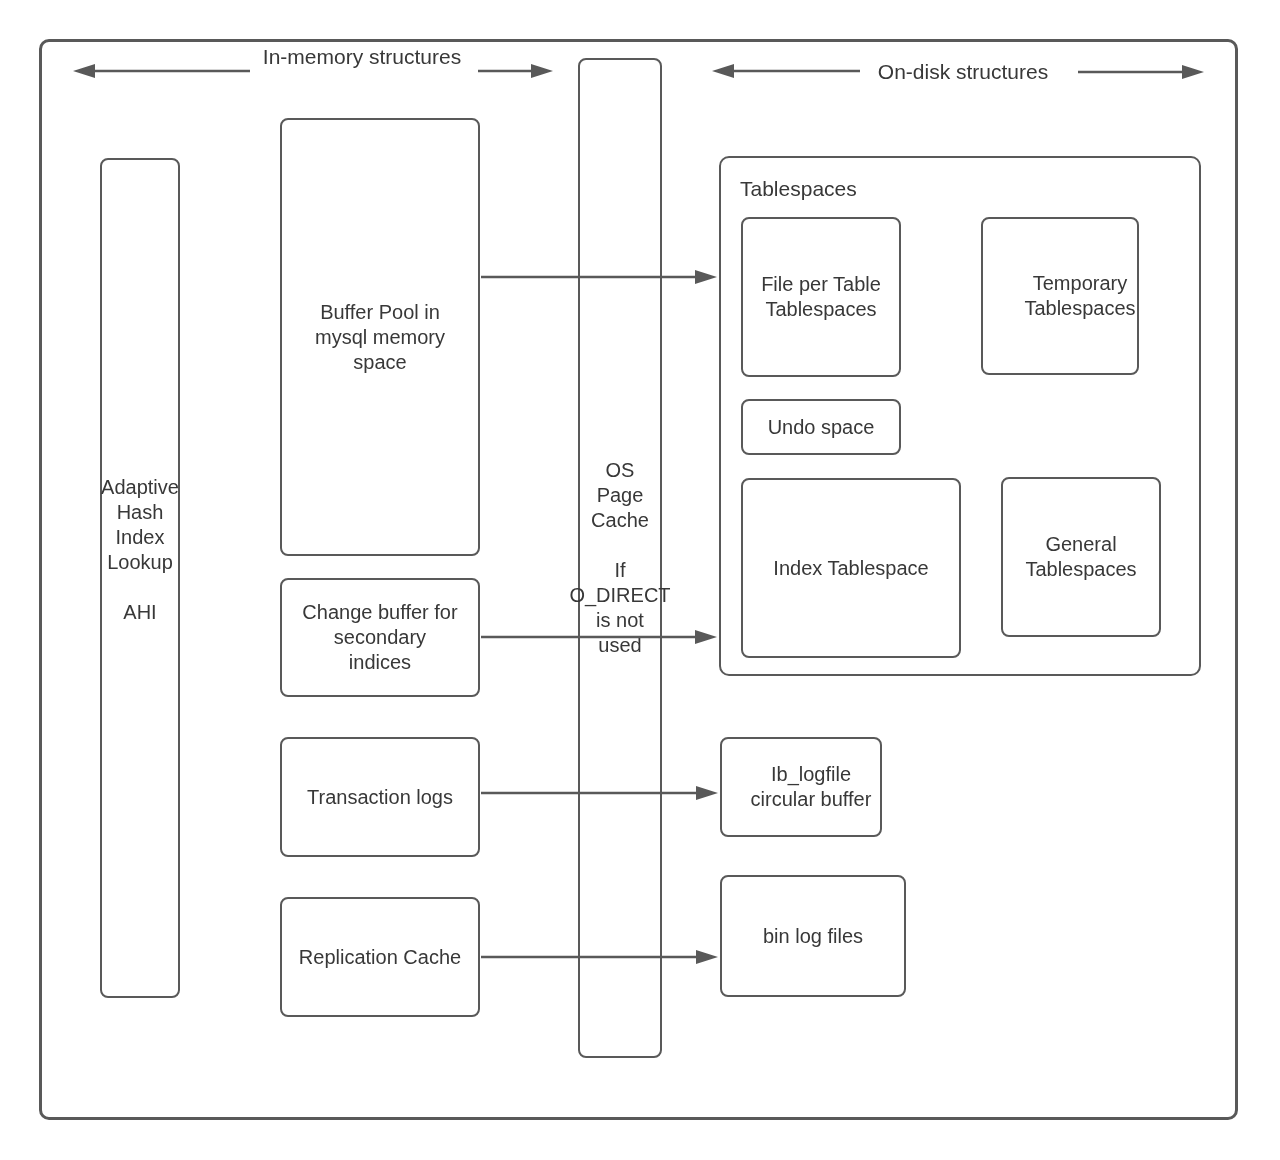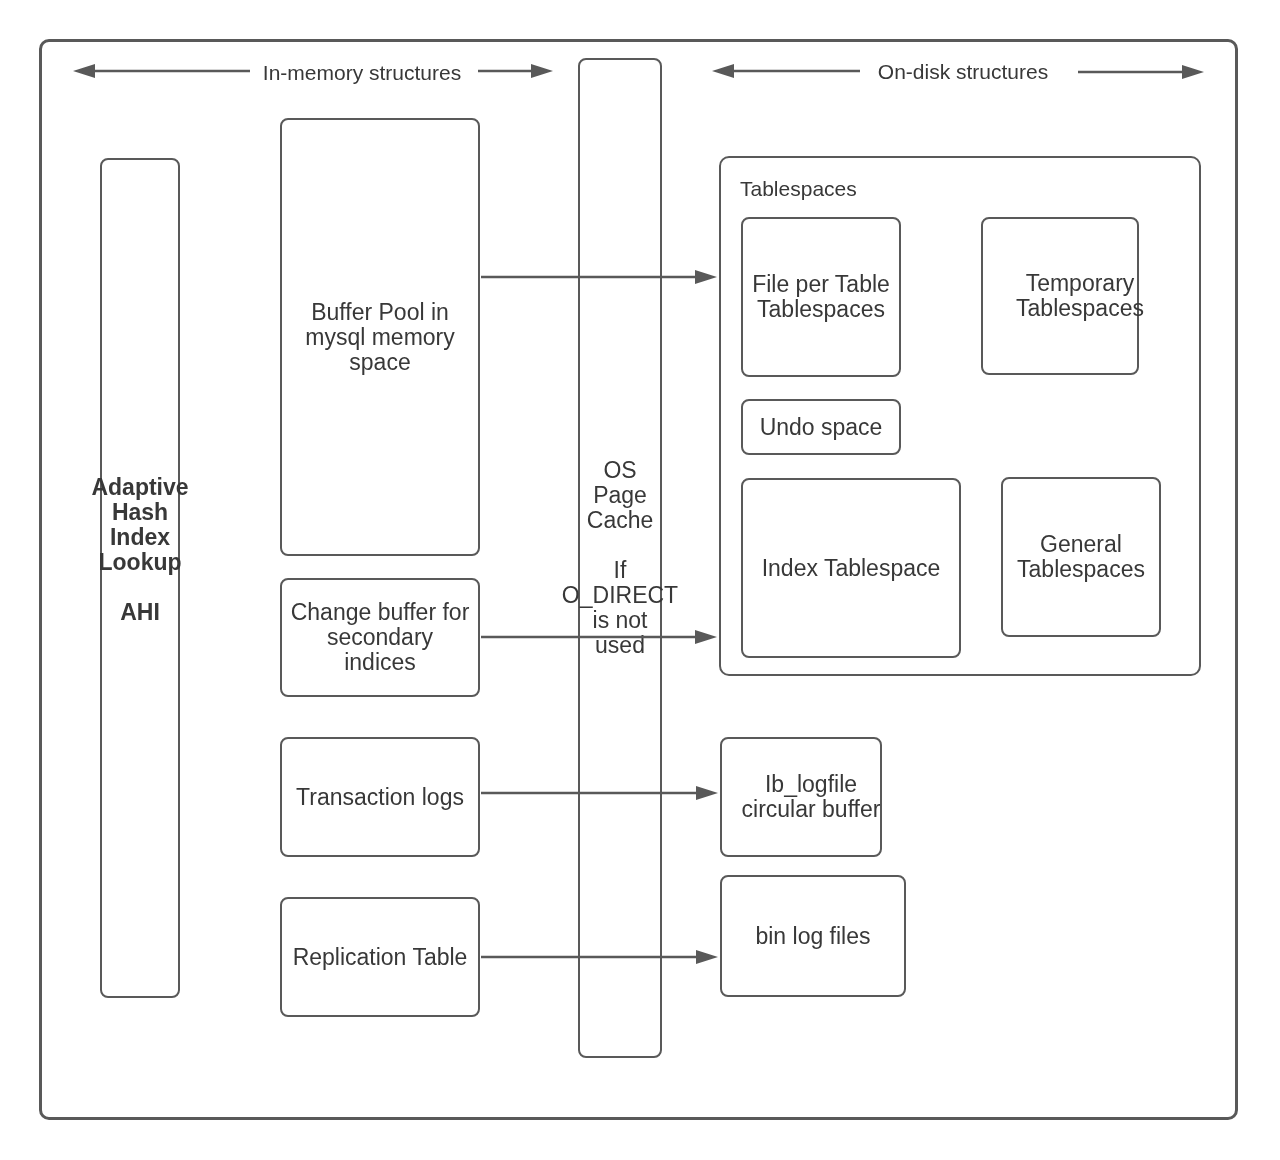--- a/index.html
+++ b/index.html
@@ -25,21 +25,21 @@
     border-radius: 8px;
     background: #ffffff;
     display: flex;
     align-items: center;
     justify-content: center;
   }
   .label {
     display: block;
     white-space: pre-line;
     text-align: center;
-    font-size: 23px;
+    font-size: 20px;
     line-height: 25px;
     color: #383838;
     flex: none;
   }
   .hdr-label {
     position: absolute;
     font-size: 21px;
     line-height: 25px;
     text-align: center;
     color: #383838;
@@ -49,37 +49,37 @@
     position: absolute;
     left: 19px; top: 18px;
     font-size: 21px;
     line-height: 25px;
     color: #383838;
     white-space: nowrap;
   }
 
   
   #outer          { left: 39px;  top: 39px;  width: 1199px; height: 1081px; }
-  #ahi            { left: 100px; top: 158px; width: 80px;  height: 840px; font-weight: bold; }
+  #ahi            { left: 100px; top: 158px; width: 80px;  height: 840px; }
   #ahi .label     { position: relative; top: -28px; }
   #buffer-pool    { left: 280px; top: 118px; width: 200px; height: 438px; }
   #change-buffer  { left: 280px; top: 578px; width: 200px; height: 119px; }
   #transaction    { left: 280px; top: 737px; width: 200px; height: 120px; }
   #replication    { left: 280px; top: 897px; width: 200px; height: 120px; }
   #os-cache       { left: 578px; top: 58px;  width: 84px;  height: 1000px; }
   #tablespaces    { left: 719px; top: 156px; width: 482px; height: 520px; border-width: 2.5px; }
   #file-per-table { left: 741px; top: 217px; width: 160px; height: 160px; }
   #temporary      { left: 981px; top: 217px; width: 158px; height: 158px; padding-left: 40px; }
   #undo-logs      { left: 741px; top: 399px; width: 160px; height: 56px; }
   #system-ts      { left: 741px; top: 478px; width: 220px; height: 180px; }
   #general-ts     { left: 1001px;top: 477px; width: 160px; height: 160px; }
-  #ib-logfile     { left: 720px; top: 737px; width: 162px; height: 120px; padding-left: 20px; }
+  #ib-logfile     { left: 720px; top: 737px; width: 162px; height: 100px; padding-left: 20px; }
   #bin-log        { left: 720px; top: 875px; width: 186px; height: 122px; }
 
-  #hdr-in-memory  { left: 252px; top: 60px; }
+  #hdr-in-memory  { left: 252px; top: 44px; }
   #hdr-on-disk    { left: 853px; top: 59px; }
 
   #arrow-layer {
     position: absolute; left: 0; top: 0;
     width: 1280px; height: 1160px;
     pointer-events: none;
   }
   #arrow-layer line    { stroke: #595959; stroke-width: 2.5; }
   #arrow-layer polygon { fill: #595959; }
 </style>
@@ -112,21 +112,21 @@
     <span class="label">Change buffer for
 secondary
 indices</span>
   </div>
 
   <div id="transaction" class="box">
     <span class="label">Transaction logs</span>
   </div>
 
   <div id="replication" class="box">
-    <span class="label">Replication Table</span>
+    <span class="label">Replication Cache</span>
   </div>
 
   <div id="os-cache" class="box">
     <span class="label">OS
 Page
 Cache
 
 If
 O_DIRECT
 is not

